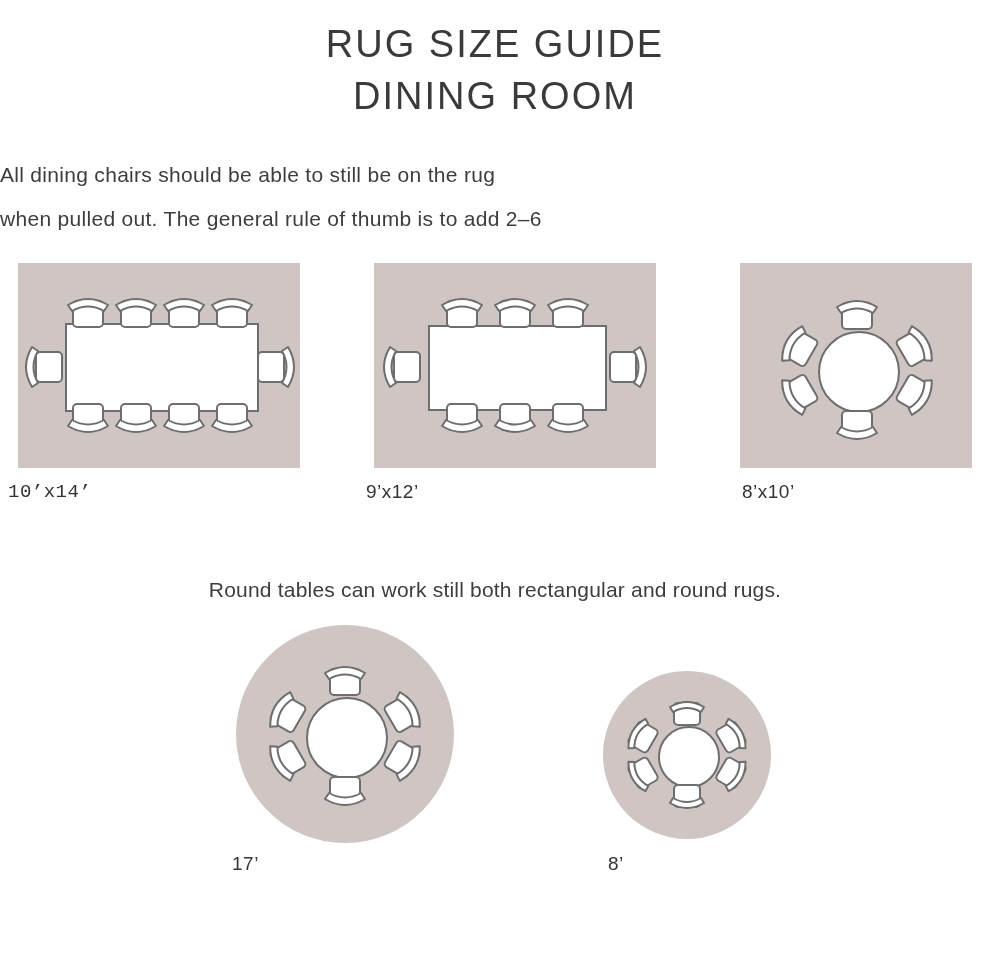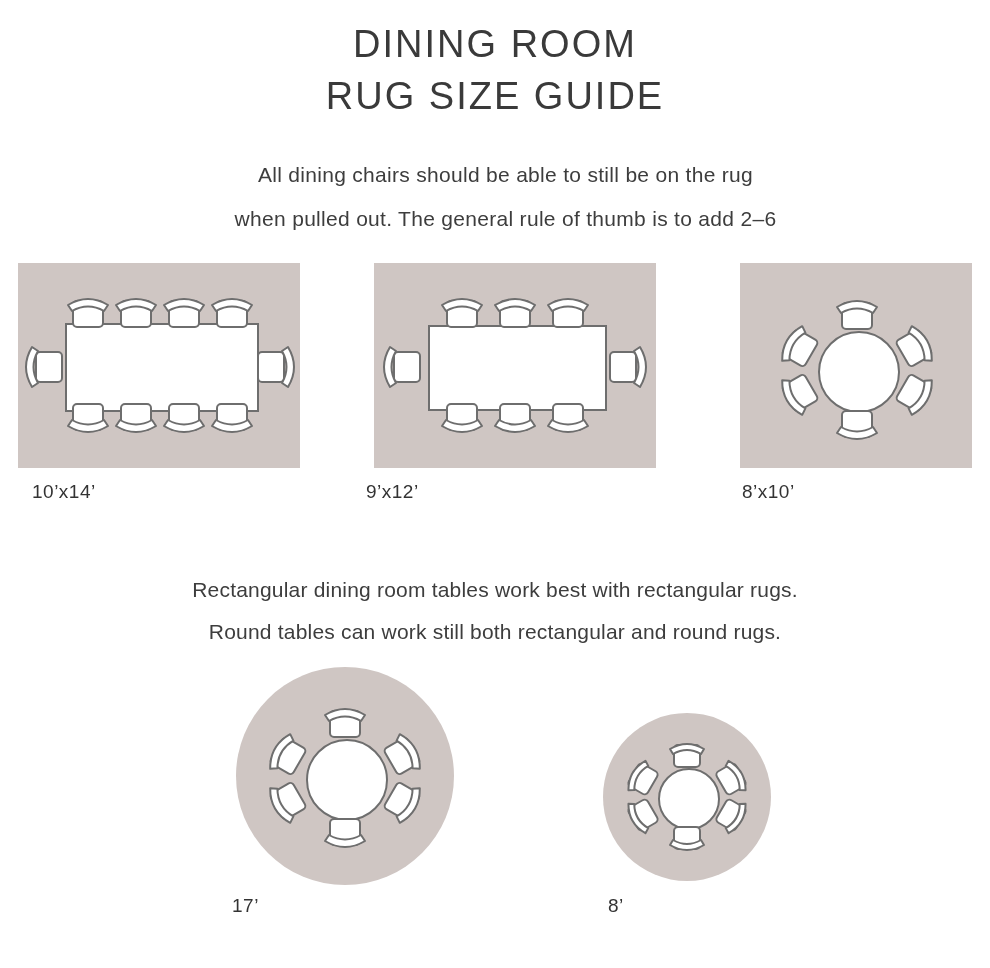--- a/index.html
+++ b/index.html
@@ -24,24 +24,23 @@
   .title-line {
     font-size: 38px;
     letter-spacing: 2px;
     color: #3a3a3a;
     line-height: 1.38;
     font-weight: 400;
   }
 
   
   .intro {
-    text-align: center;
+    text-align: left;
     margin-top: 30px;
     color: #3d3d3d;
-    padding-left: 21px;
   }
   .intro-line {
     font-size: 21px;
     line-height: 2.1;
     letter-spacing: 0.3px;
   }
 
   
   .row-rect {
     position: relative;
@@ -98,22 +97,22 @@
   .row-round {
     position: relative;
     height: 265px;
     margin-top: 14px;
   }
 </style>
 </head>
 <body>
 
 <div class="title-block">
+  <div class="title-line">RUG SIZE GUIDE</div>
   <div class="title-line">DINING ROOM</div>
-  <div class="title-line">RUG SIZE GUIDE</div>
 </div>
 
 <div class="intro">
   <div class="intro-line">All dining chairs should be able to still be on the rug</div>
   <div class="intro-line">when pulled out. The general rule of thumb is to add 2–6</div>
 </div>
 
 <div class="row-rect">
 
   <div>
@@ -160,21 +159,21 @@
             <rect x="36" y="89" width="26" height="30" rx="4"></rect>
             <path d="M32 84 q-12 20 0 40 l6 -4 q-9 -16 0 -32 z"></path>
           </g>
 
         <g>
             <rect x="258" y="89" width="26" height="30" rx="4"></rect>
             <path d="M288 84 q12 20 0 40 l-6 -4 q9 -16 0 -32 z"></path>
           </g>
       </g>
     </svg>
-    <div class="caption" style="left:32px; top:218px;">10’x14’</div>
+    <div class="caption" style="left:8px; top:218px;font-family:Liberation Mono, monospace;">10’x14’</div>
   </div>
 
   <div>
     <div class="rug" style="left:374px; top:0px; width:282px; height:205px;"></div>
     <div class="table-rect" style="left:428px; top:62px; width:175px; height:82px;"></div>
     <svg class="chair-layer" width="990" height="250">
       <g fill="#ffffff" stroke="#6e6e6e" stroke-width="2" stroke-linejoin="round">
 
         <g>
             <rect x="447" y="38" width="30" height="26" rx="4"></rect>
@@ -252,21 +251,20 @@
             <path d="M894 139 q20 12 40 0 l-4 -6 q-16 9 -32 0 z"></path>
           </g>
       </g>
     </svg>
     <div class="caption" style="left:742px; top:218px;">8’x10’</div>
   </div>
 
 </div>
 
 <div class="mid-text">
-  <div class="mid-line">Rectangular dining room tables work best with rectangular rugs.</div>
   <div class="mid-line">Round tables can work still both rectangular and round rugs.</div>
 </div>
 
 <div class="row-round">
 
   <div>
     <div class="rug-round" style="left:236px; top:0px; width:218px; height:218px;"></div>
     <div class="table-round" style="left:306px; top:72px; width:78px; height:78px;"></div>
     <svg class="chair-layer" width="990" height="265">
       <g fill="#ffffff" stroke="#6e6e6e" stroke-width="2" stroke-linejoin="round">

